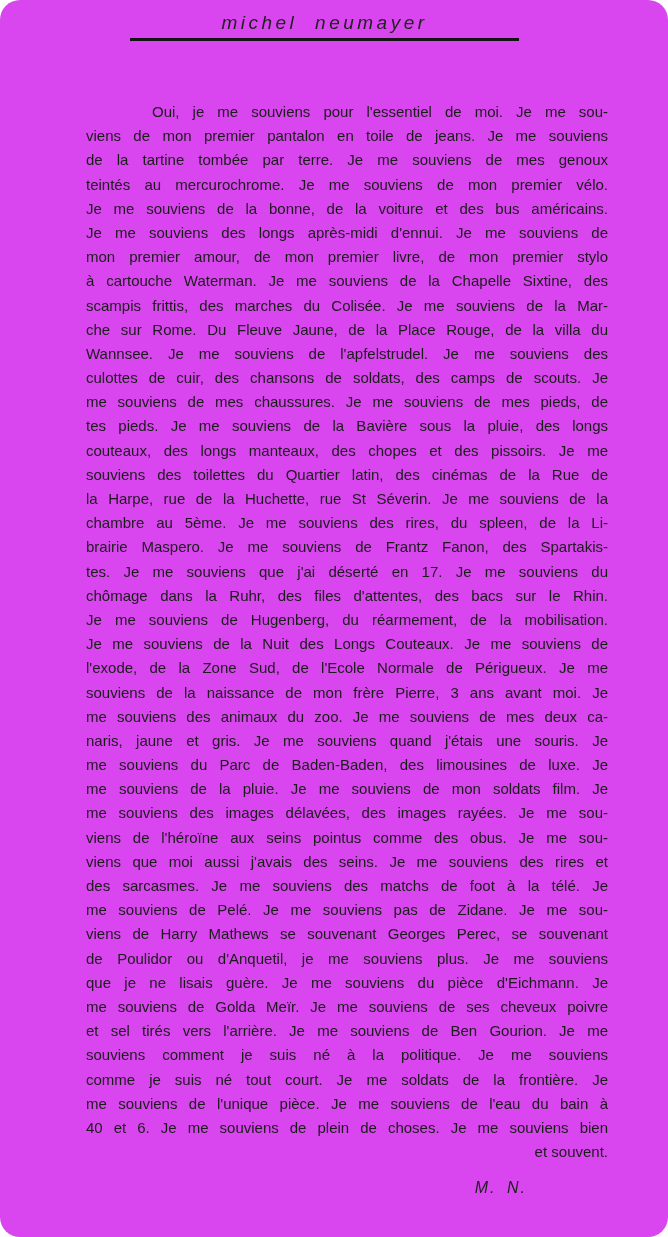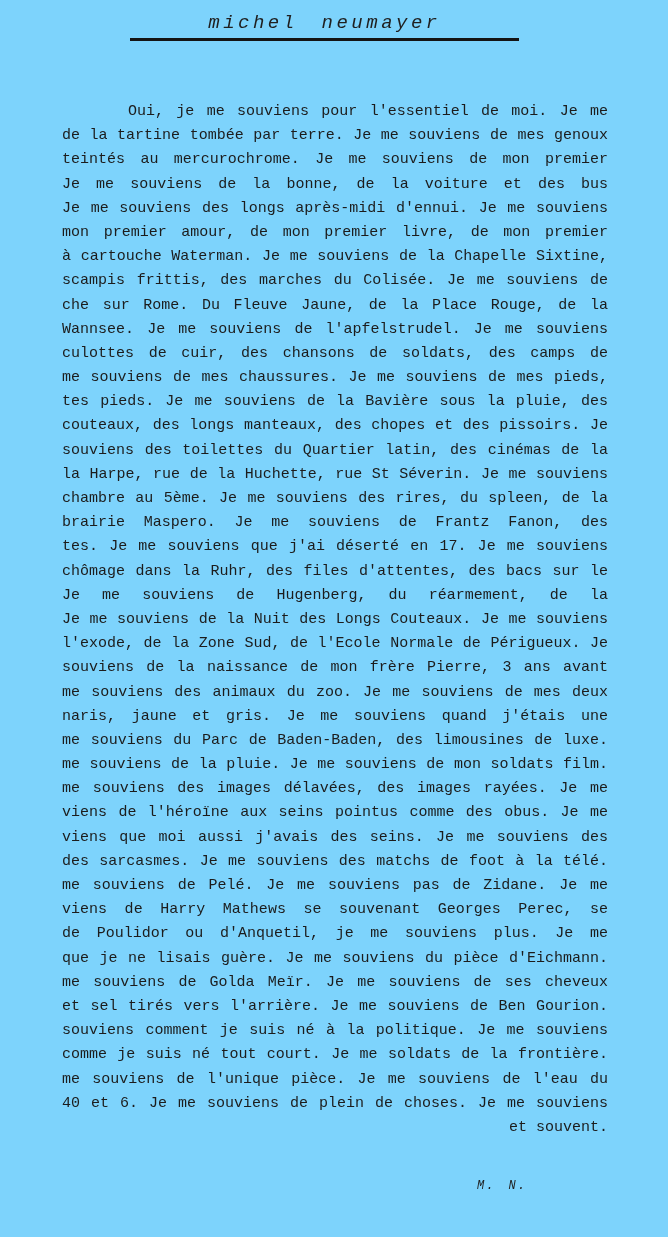--- a/index.html
+++ b/index.html
@@ -1,23 +1,24 @@
 <!DOCTYPE html>
 <html><head>
 <meta charset="utf-8">
 <style>
   html, body { margin: 0; padding: 0; background: #ffffff; }
   .page {
     position: relative;
     width: 668px;
     height: 1237px;
-    background: #7dd3fc;
-    font-family: Liberation Mono, monospace;
+    background: #d946ef;
+    font-family: Liberation Sans, sans-serif;
     color: #1c1c1c;
     overflow: hidden;
+    border-radius: 20px;
   }
   .header {
     position: absolute;
     left: 130px;
     top: 10px;
     width: 389px;
     text-align: center;
   }
   .author {
     display: block;
@@ -41,55 +42,57 @@
     width: 546px;
     font-size: 15px;
     color: #1c1c1c;
   }
   .line {
     box-sizing: border-box;
     height: 24.2px;
     line-height: 24.2px;
     text-align: justify;
     overflow: hidden;
+    margin-left: 24px;
   }
   .line::after {
     content: "";
     display: inline-block;
     width: 100%;
     height: 0;
   }
   .line.first { padding-left: 66px; }
   .line.last { text-align: right; }
   .line.last::after { content: none; }
   .signature {
     position: absolute;
     left: 62px;
     top: 1179px;
     width: 465px;
     text-align: right;
-    font-size: 12px;
+    font-size: 16px;
     font-style: italic;
     letter-spacing: 2px;
     word-spacing: 4px;
     color: #1f1f1f;
   }
 </style>
 </head>
 <body>
 
 <div class="page">
 
   <div class="header">
     <span class="author">michel neumayer</span>
     <div class="header-rule"></div>
   </div>
 
   <div class="body-text" id="body-lines">
       <div class="line first">Oui, je me souviens pour l'essentiel de moi. Je me sou-</div>
+      <div class="line">viens de mon premier pantalon en toile de jeans. Je me souviens</div>
       <div class="line">de la tartine tombée par terre. Je me souviens de mes genoux</div>
       <div class="line">teintés au mercurochrome. Je me souviens de mon premier vélo.</div>
       <div class="line">Je me souviens de la bonne, de la voiture et des bus américains.</div>
       <div class="line">Je me souviens des longs après-midi d'ennui. Je me souviens de</div>
       <div class="line">mon premier amour, de mon premier livre, de mon premier stylo</div>
       <div class="line">à cartouche Waterman. Je me souviens de la Chapelle Sixtine, des</div>
       <div class="line">scampis frittis, des marches du Colisée. Je me souviens de la Mar-</div>
       <div class="line">che sur Rome. Du Fleuve Jaune, de la Place Rouge, de la villa du</div>
       <div class="line">Wannsee. Je me souviens de l'apfelstrudel. Je me souviens des</div>
       <div class="line">culottes de cuir, des chansons de soldats, des camps de scouts. Je</div>

